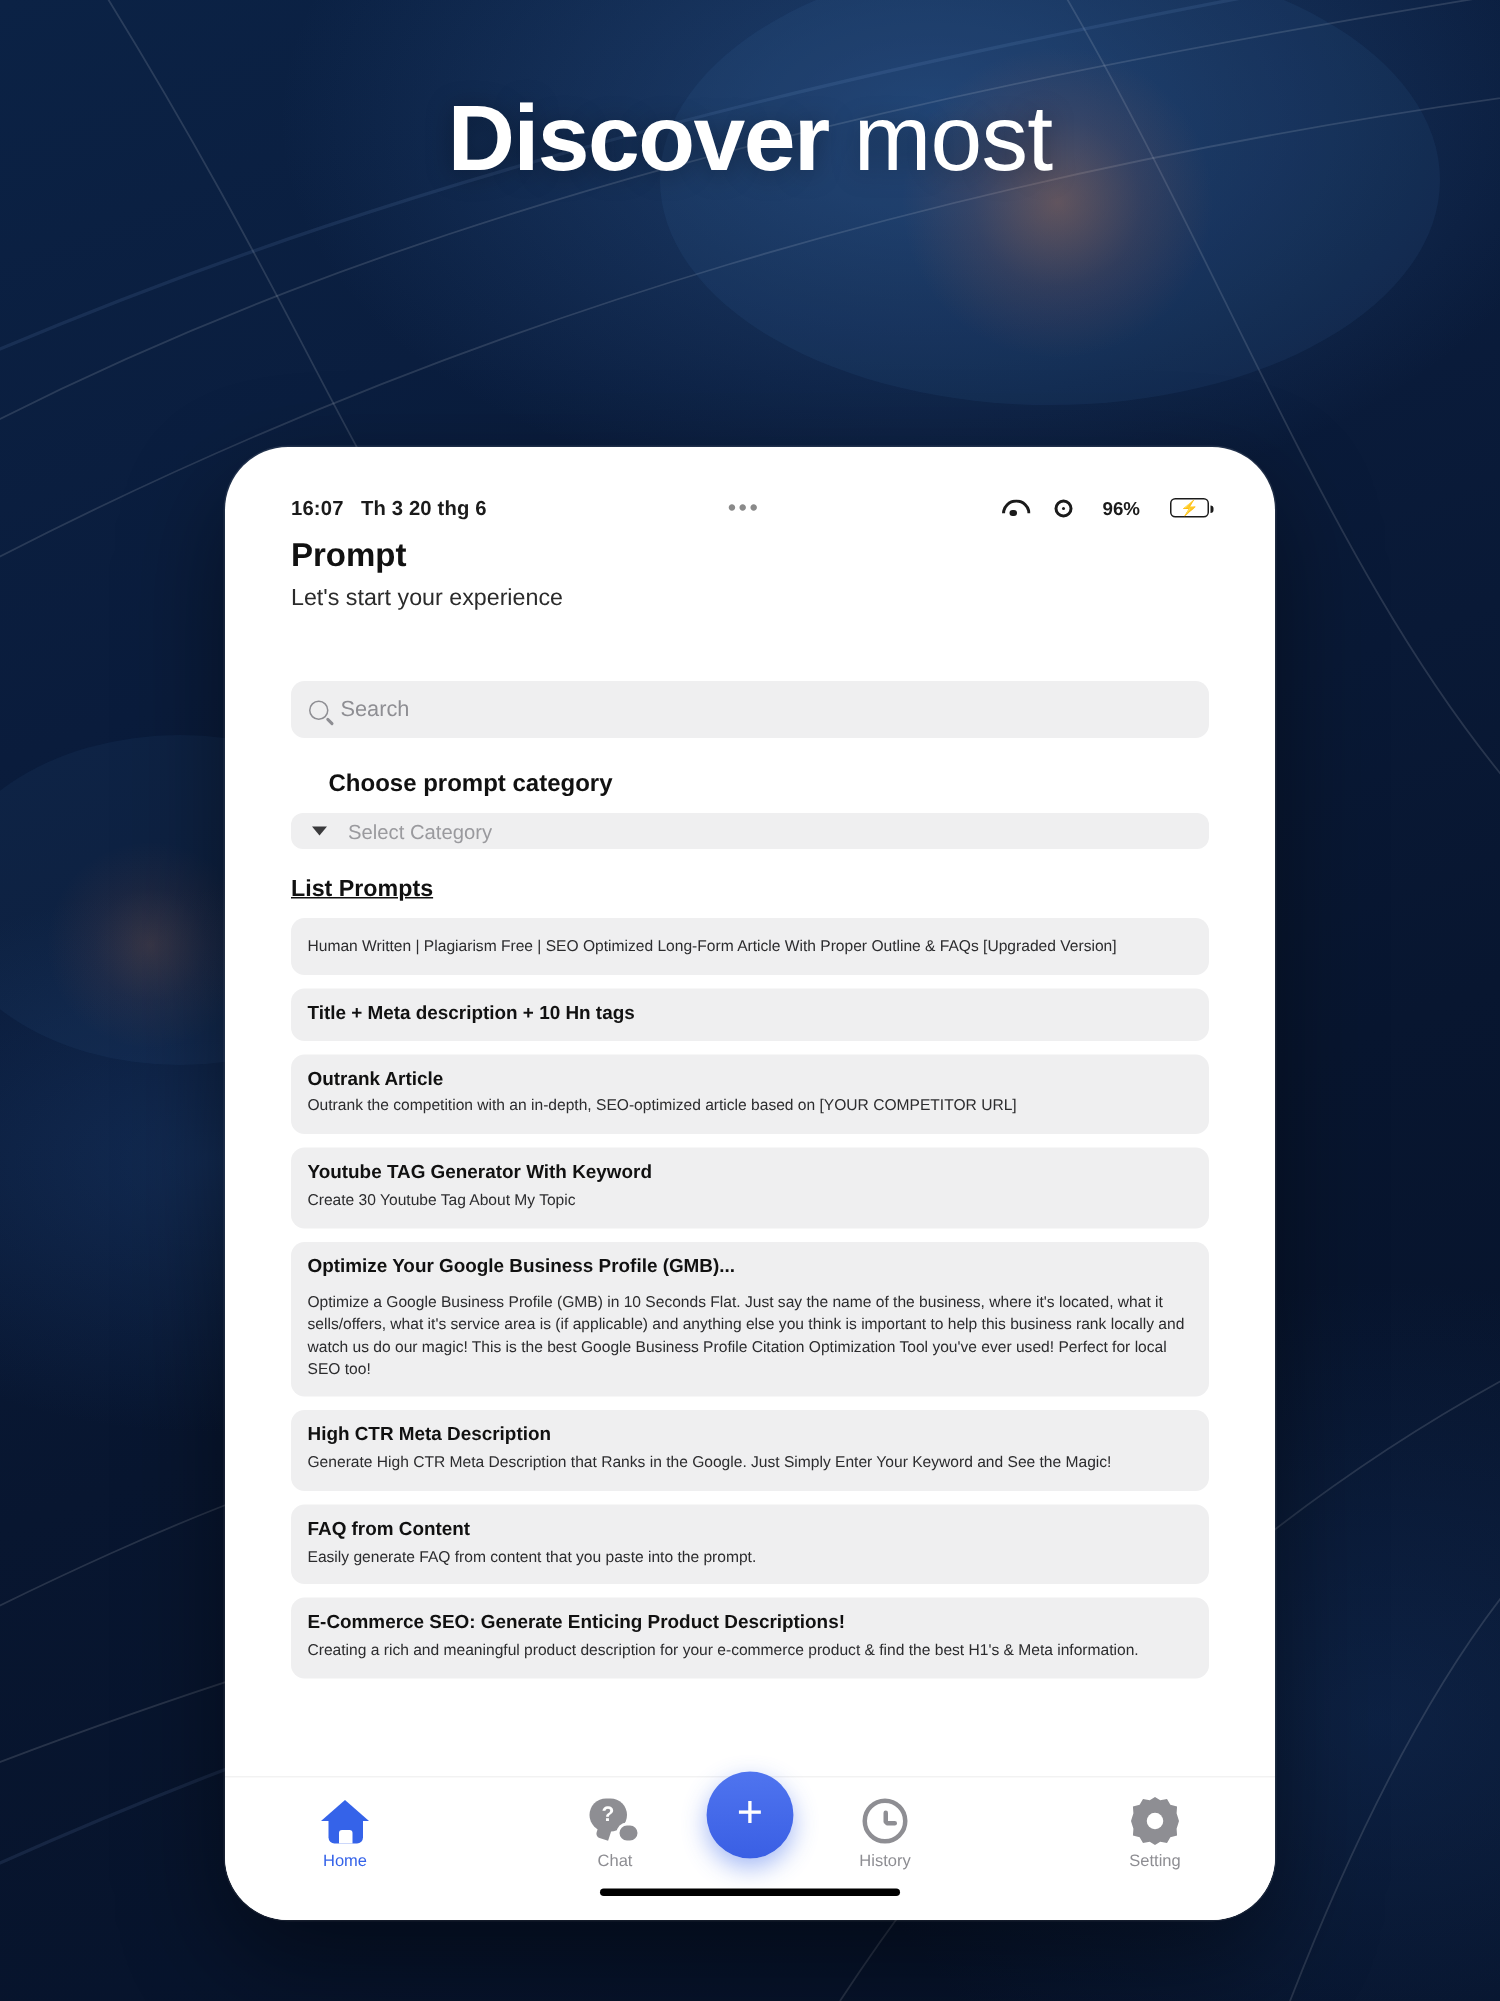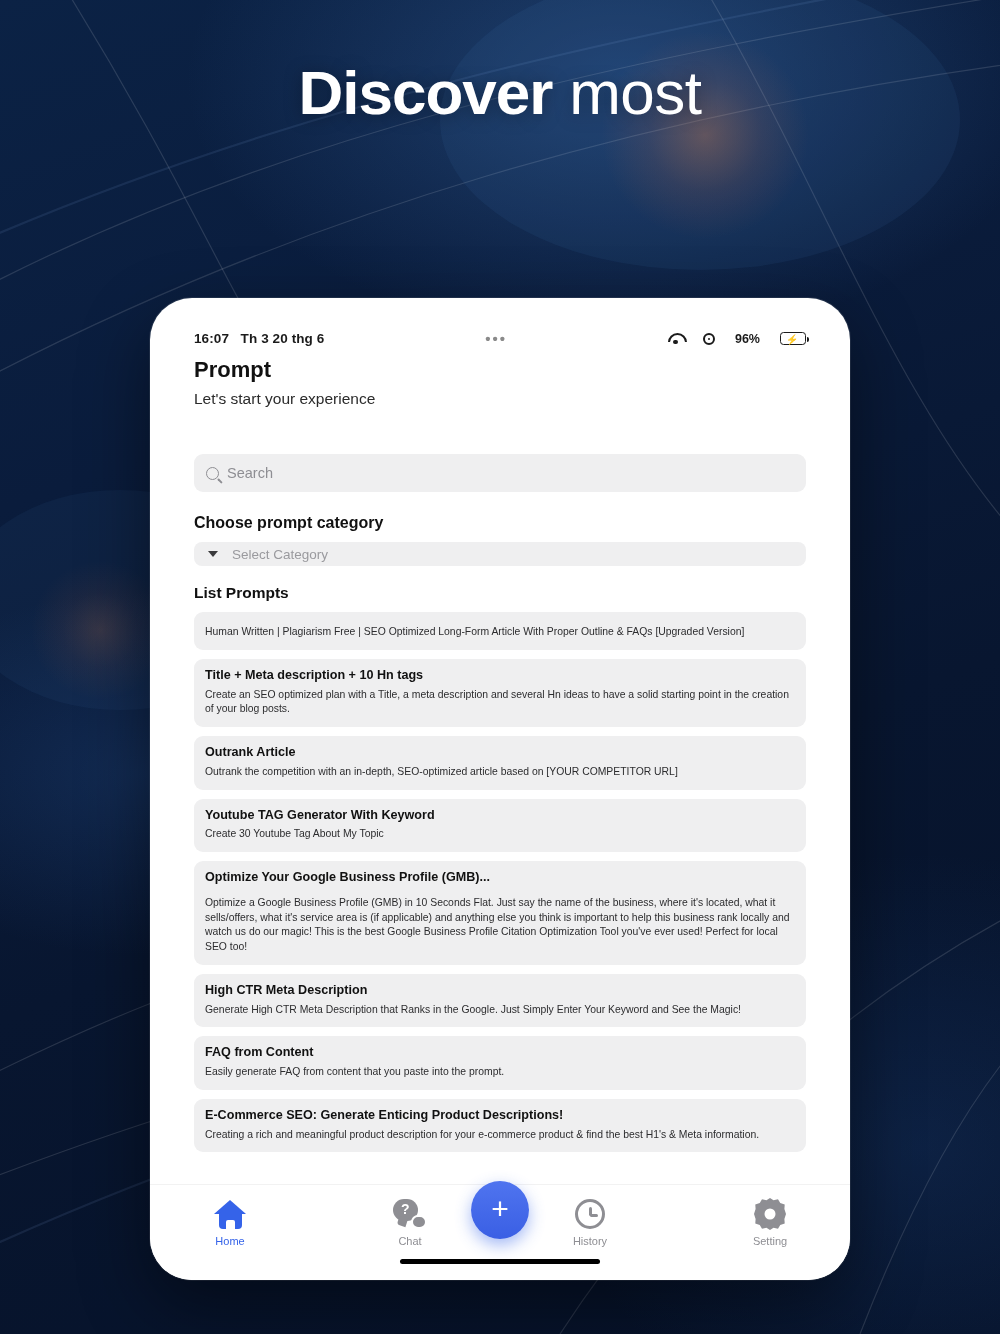--- a/index.html
+++ b/index.html
@@ -84,30 +84,30 @@
   .search-wrap { padding: 46px 44px 0 44px; }
   .search-box {
     height: 38px; background: #efeff0; border-radius: 9px;
     display: flex; align-items: center; gap: 8px; padding: 0 12px;
   }
   .search-ico { width: 13px; height: 13px; border: 1.8px solid #8e8e93; border-radius: 50%; position: relative; flex: 0 0 auto; }
   .search-ico::after { content:""; position:absolute; right:-4.5px; bottom:-3.5px; width:6px; height:1.8px; background:#8e8e93; transform: rotate(45deg); border-radius:1px; }
   .search-ph { font-size: 14.5px; color: #8e8e93; }
 
   
-  .section-label { padding: 22px 44px 0 44px; font-size: 16px; font-weight: 700; color: #111; }
+  .section-label { padding: 22px 44px 0 69px; font-size: 16px; font-weight: 700; color: #111; }
   .select-wrap { padding: 10px 44px 0 44px; }
   .select-box {
     height: 24px; background: #efeff0; border-radius: 8px;
     display: flex; align-items: center; gap: 14px; padding: 0 14px;
   }
   .caret { width: 0; height: 0; border-left: 5px solid transparent; border-right: 5px solid transparent; border-top: 6px solid #3a3a3c; }
   .select-ph { font-size: 13.5px; color: #9a9a9e; }
 
-  .list-label { padding: 18px 44px 0 44px; font-size: 15.5px; font-weight: 700; color: #111; }
+  .list-label { padding: 18px 44px 0 44px; font-size: 15.5px; font-weight: 700; color: #111; text-decoration: underline; }
 
   
   .list { padding: 10px 44px 0 44px; flex: 1 1 auto; overflow: hidden; }
   .prompt-card {
     background: #efeff0; border-radius: 9px;
     padding: 9px 11px 10px 11px; margin-bottom: 9px;
   }
   .prompt-title { font-size: 12.6px; font-weight: 700; color: #111; line-height: 1.25; }
   .prompt-desc { font-size: 10.4px; color: #2c2c2e; line-height: 1.42; margin-top: 4px; }
   .prompt-card.spaced .prompt-desc { margin-top: 10px; }
@@ -235,21 +235,20 @@
     </div>
 
     <div class="list-label">List Prompts</div>
 
     <div class="list">
       <div class="prompt-card">
         <div class="prompt-desc">Human Written | Plagiarism Free | SEO Optimized Long-Form Article With Proper Outline &amp; FAQs [Upgraded Version]</div>
       </div>
       <div class="prompt-card">
         <div class="prompt-title">Title + Meta description + 10 Hn tags</div>
-        <div class="prompt-desc">Create an SEO optimized plan with a Title, a meta description and several Hn ideas to have a solid starting point in the creation of your blog posts.</div>
       </div>
       <div class="prompt-card">
         <div class="prompt-title">Outrank Article</div>
         <div class="prompt-desc">Outrank the competition with an in-depth, SEO-optimized article based on [YOUR COMPETITOR URL]</div>
       </div>
       <div class="prompt-card">
         <div class="prompt-title">Youtube TAG Generator With Keyword</div>
         <div class="prompt-desc">Create 30 Youtube Tag About My Topic</div>
       </div>
       <div class="prompt-card spaced">

